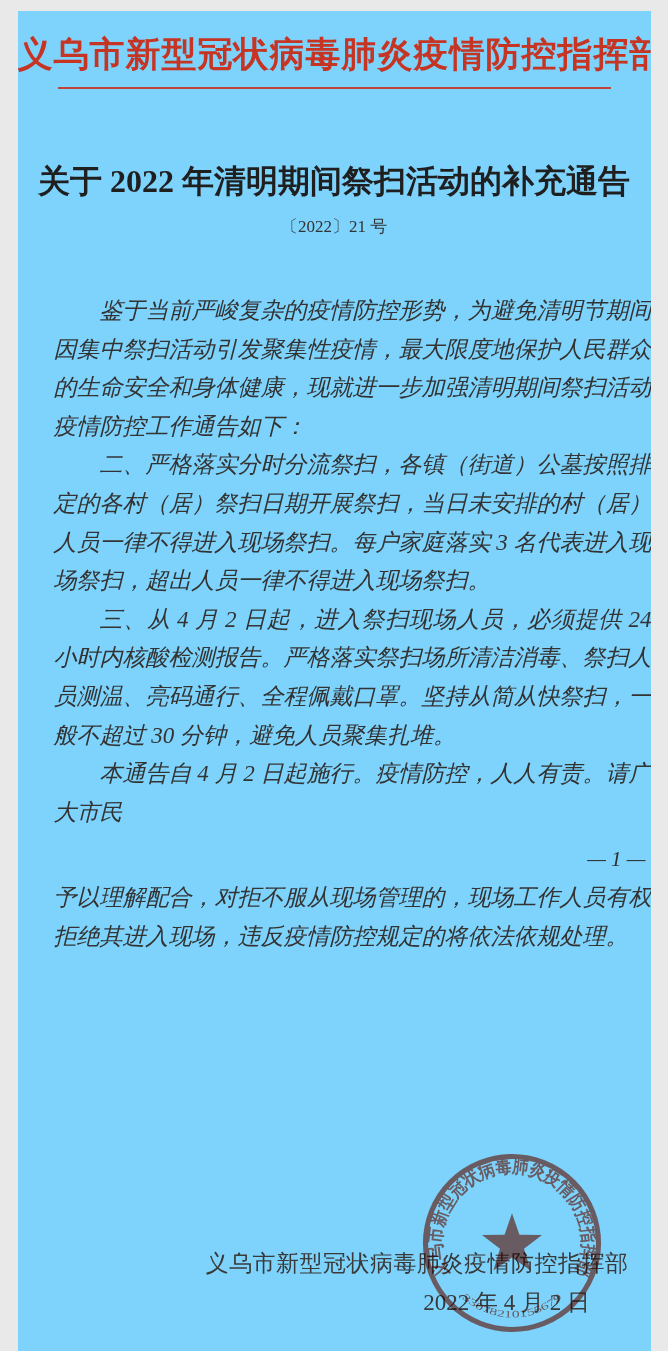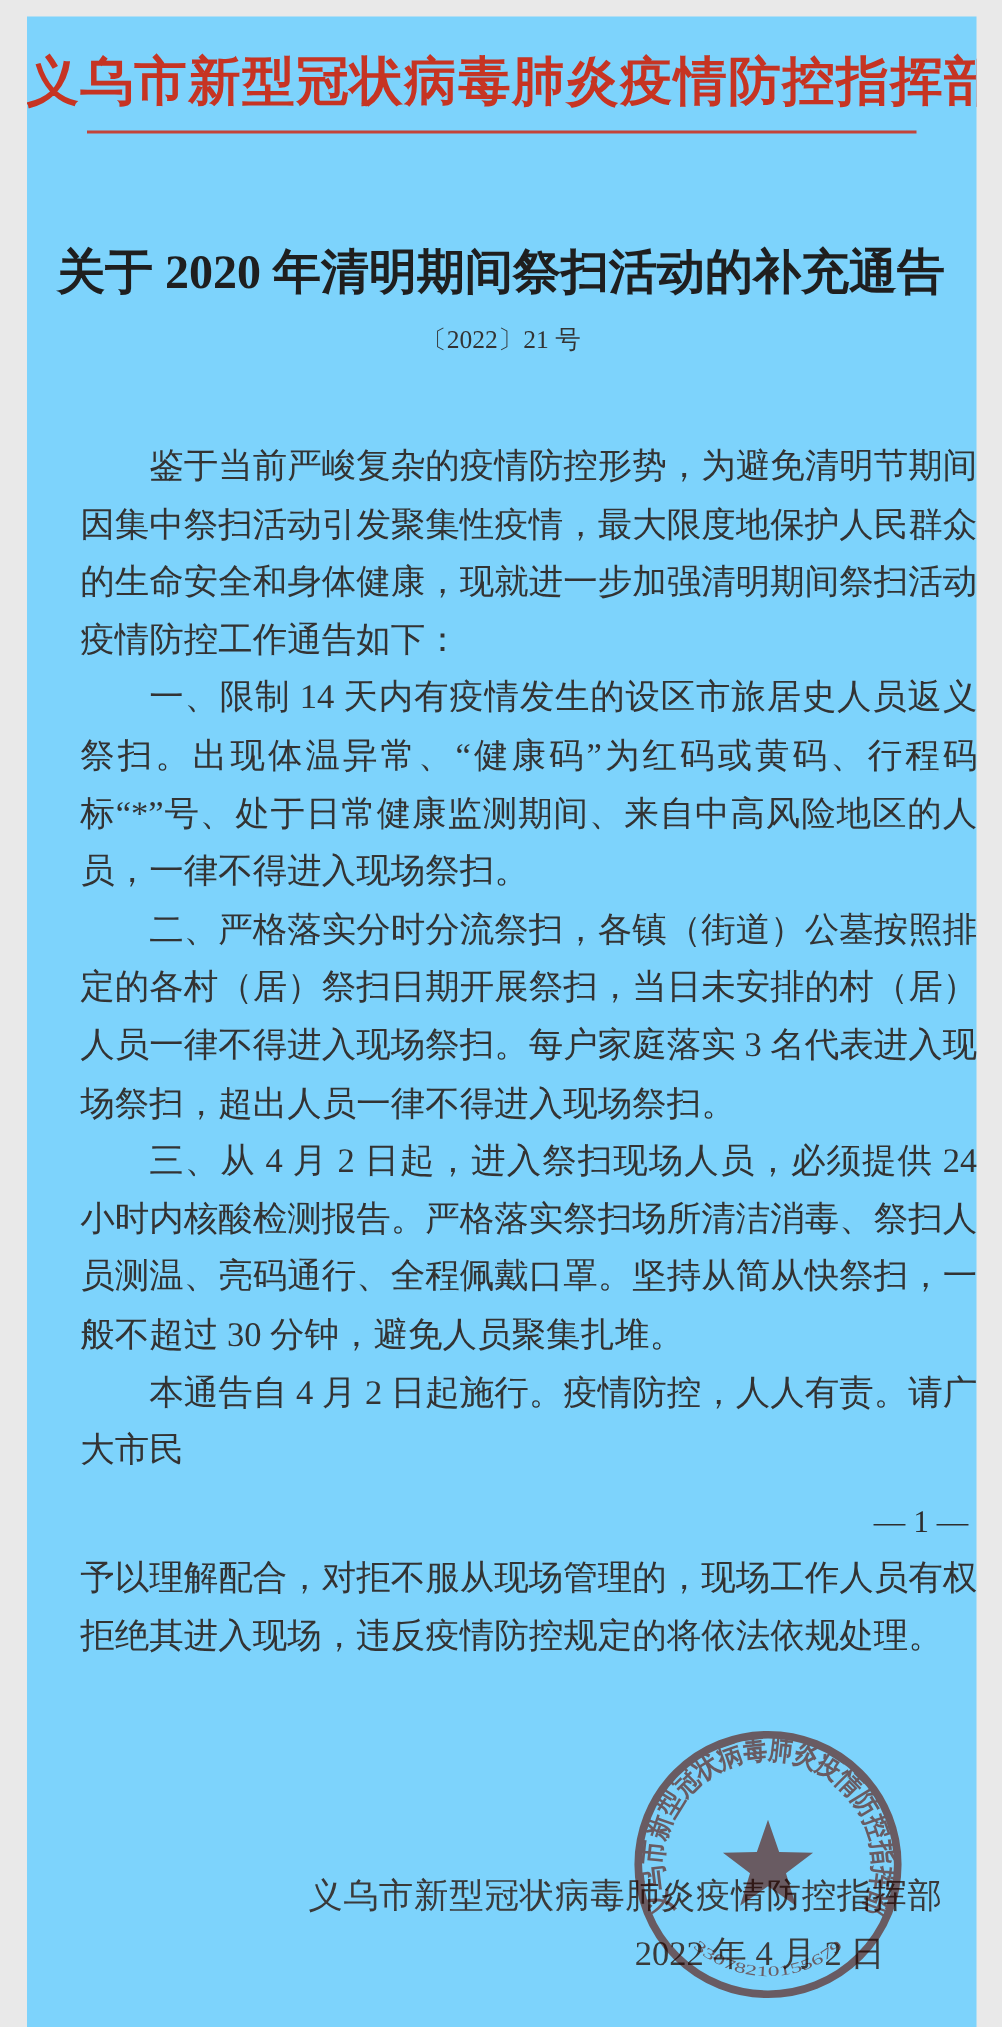--- a/index.html
+++ b/index.html
@@ -33,20 +33,21 @@
   .doc-number {
     position:absolute; top:204px; left:0; right:0;
     text-align:center;
     font-size:17px; color:#333;
   }
   .body-text {
     position:absolute; top:281px; left:36px; width:598px;
     font-size:23px; line-height:38.6px;
     color:#333;
     text-align:justify;
+    font-style:italic;
   }
   .body-text p { margin:0; text-indent:2em; }
   .page-marker {
     text-align:right;
     font-size:21px;
     color:#2e2e2e;
     margin-top:8px;
     padding-right:6px;
     text-indent:0;
   }
@@ -75,27 +76,26 @@
 </style>
 </head>
 <body>
 
 <div class="page">
 
   <div class="header-org">义乌市新型冠状病毒肺炎疫情防控指挥部</div>
 
   <div class="header-rule"></div>
 
-  <div class="doc-title">关于 2020 年清明期间祭扫活动的补充通告</div>
+  <div class="doc-title">关于 2022 年清明期间祭扫活动的补充通告</div>
 
   <div class="doc-number">〔2022〕21 号</div>
 
   <div class="body-text">
     <p>鉴于当前严峻复杂的疫情防控形势，为避免清明节期间因集中祭扫活动引发聚集性疫情，最大限度地保护人民群众的生命安全和身体健康，现就进一步加强清明期间祭扫活动疫情防控工作通告如下：</p>
-    <p>一、限制 14 天内有疫情发生的设区市旅居史人员返义祭扫。出现体温异常、“健康码”为红码或黄码、行程码标“*”号、处于日常健康监测期间、来自中高风险地区的人员，一律不得进入现场祭扫。</p>
     <p>二、严格落实分时分流祭扫，各镇（街道）公墓按照排定的各村（居）祭扫日期开展祭扫，当日未安排的村（居）人员一律不得进入现场祭扫。每户家庭落实 3 名代表进入现场祭扫，超出人员一律不得进入现场祭扫。</p>
     <p>三、从 4 月 2 日起，进入祭扫现场人员，必须提供 24 小时内核酸检测报告。严格落实祭扫场所清洁消毒、祭扫人员测温、亮码通行、全程佩戴口罩。坚持从简从快祭扫，一般不超过 30 分钟，避免人员聚集扎堆。</p>
     <p>本通告自 4 月 2 日起施行。疫情防控，人人有责。请广大市民</p>
     <div class="page-marker">— 1 —</div>
     <p class="continuation">予以理解配合，对拒不服从现场管理的，现场工作人员有权拒绝其进入现场，违反疫情防控规定的将依法依规处理。</p>
   </div>
 
   <div class="sig-org">义乌市新型冠状病毒肺炎疫情防控指挥部</div>
 
   <div class="sig-date">2022 年 4 月 2 日</div>

